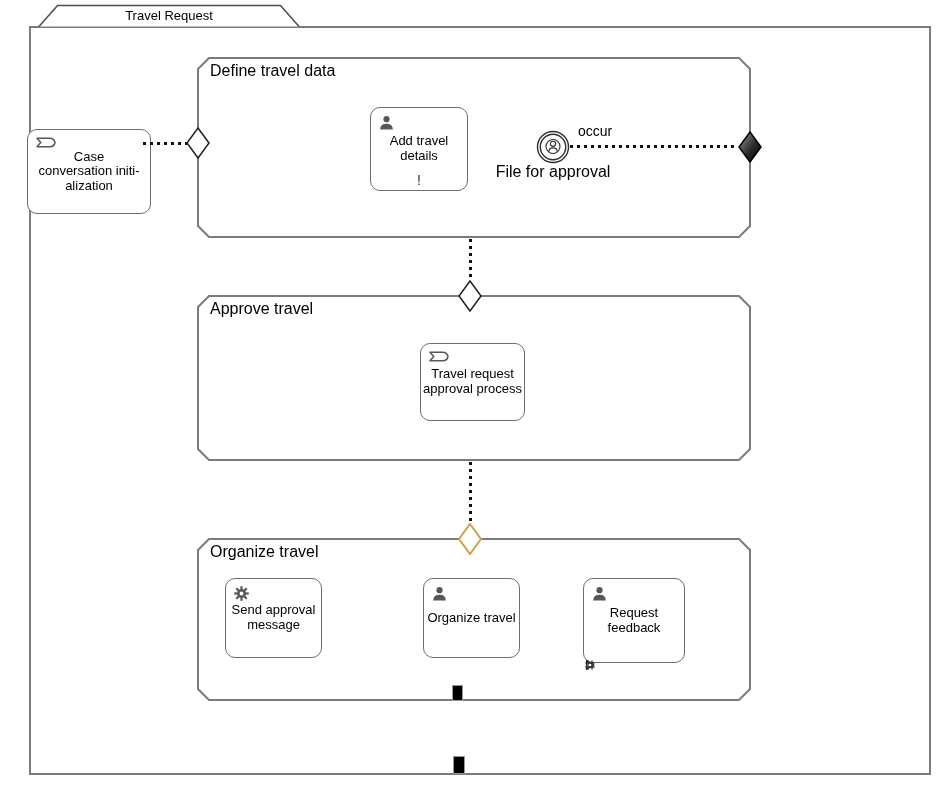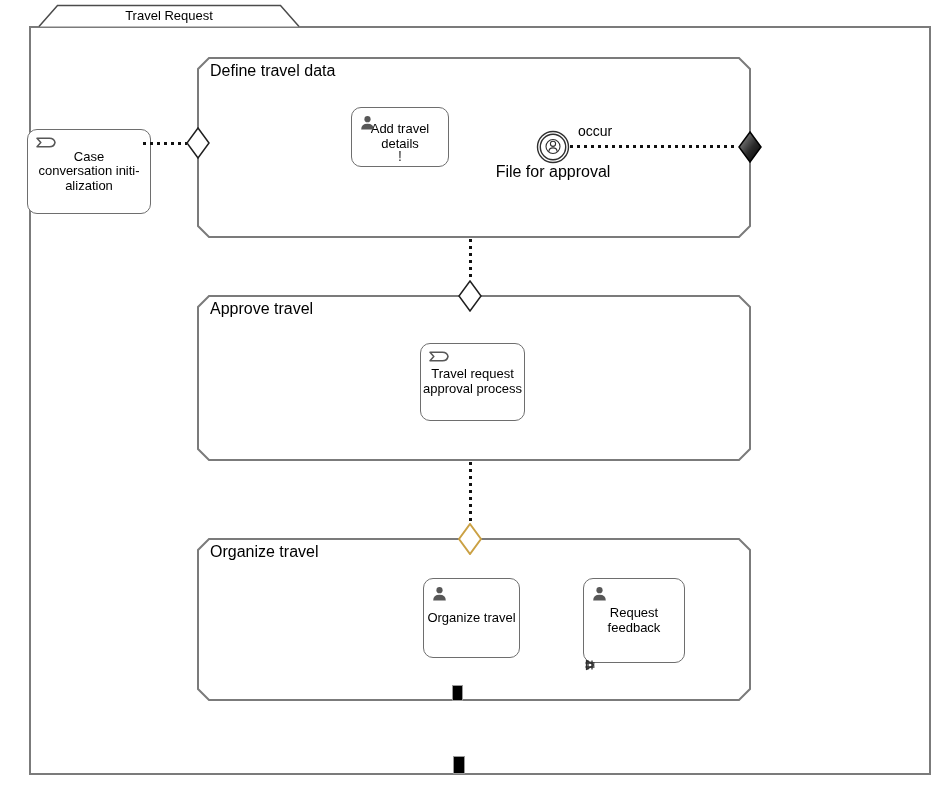--- a/index.html
+++ b/index.html
@@ -47,21 +47,21 @@
 </svg>
 <div class="abs tab-label">Travel Request</div>
 
 <div class="abs stage stage1">
   <svg width="554" height="181">
     <polygon points="12,1 542,1 553,12 553,169 542,180 12,180 1,169 1,12" fill="#ffffff" stroke="#7b7b7b" stroke-width="2"></polygon>
   </svg>
   <div class="stage-label">Define travel data</div>
 
 
-  <div class="task" style="left:154px;top:50px;width:98px;height:60px;">
+  <div class="task" style="left:173px;top:50px;width:98px;height:84px;">
     <svg class="ticon" width="15" height="15">
       <circle cx="7.5" cy="4.2" r="3.1" fill="#575757"></circle>
       <path d="M1.2 14.5 Q1.2 8.8 7.5 8.8 Q13.8 8.8 13.8 14.5 Z" fill="#575757"></path>
     </svg>
     <div class="tlabel">Add travel details</div>
     <div class="req">!</div>
   </div>
 
   <svg class="abs" style="left:339px;top:73px;" width="34" height="34">
     <circle cx="17" cy="17" r="15.5" fill="#ffffff" stroke="#2f2f2f" stroke-width="1.4"></circle>
@@ -89,20 +89,38 @@
 approval process</div>
   </div>
 </div>
 
 <div class="abs stage stage3">
   <svg width="554" height="163">
     <polygon points="12,1 542,1 553,12 553,151 542,162 12,162 1,151 1,12" fill="#ffffff" stroke="#7b7b7b" stroke-width="2"></polygon>
   </svg>
   <div class="stage-label">Organize travel</div>
 
+  <div class="task" style="left:28px;top:40px;width:97px;height:80px;">
+    <svg class="ticon" width="15" height="15">
+      <g fill="#575757">
+        <circle cx="7.5" cy="7.5" r="4.6"></circle>
+        <rect x="6.4" y="0.2" width="2.2" height="3"></rect>
+        <rect x="6.4" y="0.2" width="2.2" height="3" transform="rotate(45 7.5 7.5)"></rect>
+        <rect x="6.4" y="0.2" width="2.2" height="3" transform="rotate(90 7.5 7.5)"></rect>
+        <rect x="6.4" y="0.2" width="2.2" height="3" transform="rotate(135 7.5 7.5)"></rect>
+        <rect x="6.4" y="0.2" width="2.2" height="3" transform="rotate(180 7.5 7.5)"></rect>
+        <rect x="6.4" y="0.2" width="2.2" height="3" transform="rotate(225 7.5 7.5)"></rect>
+        <rect x="6.4" y="0.2" width="2.2" height="3" transform="rotate(270 7.5 7.5)"></rect>
+        <rect x="6.4" y="0.2" width="2.2" height="3" transform="rotate(315 7.5 7.5)"></rect>
+      </g>
+      <circle cx="7.5" cy="7.5" r="1.9" fill="#ffffff"></circle>
+    </svg>
+    <div class="tlabel">Send approval
+message</div>
+  </div>
 
   <div class="task" style="left:226px;top:40px;width:97px;height:80px;">
     <svg class="ticon" width="15" height="15">
       <circle cx="7.5" cy="4.2" r="3.1" fill="#575757"></circle>
       <path d="M1.2 14.5 Q1.2 8.8 7.5 8.8 Q13.8 8.8 13.8 14.5 Z" fill="#575757"></path>
     </svg>
     <div class="tlabel">Organize travel</div>
   </div>
 
   <div class="task" style="left:386px;top:40px;width:102px;height:85px;">

